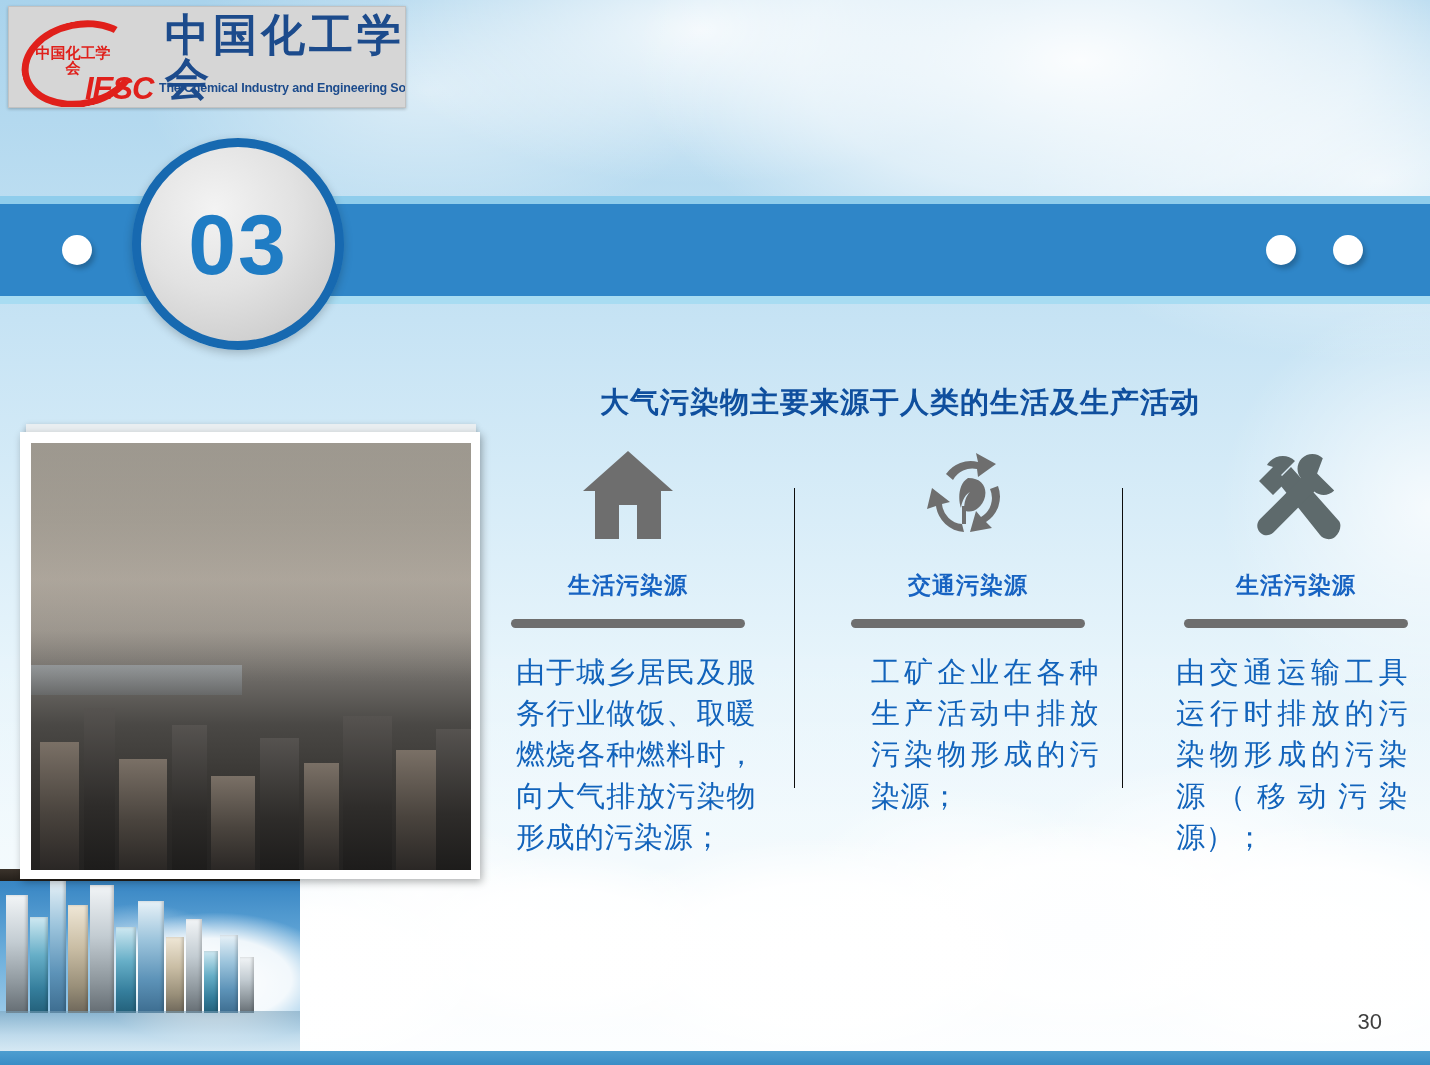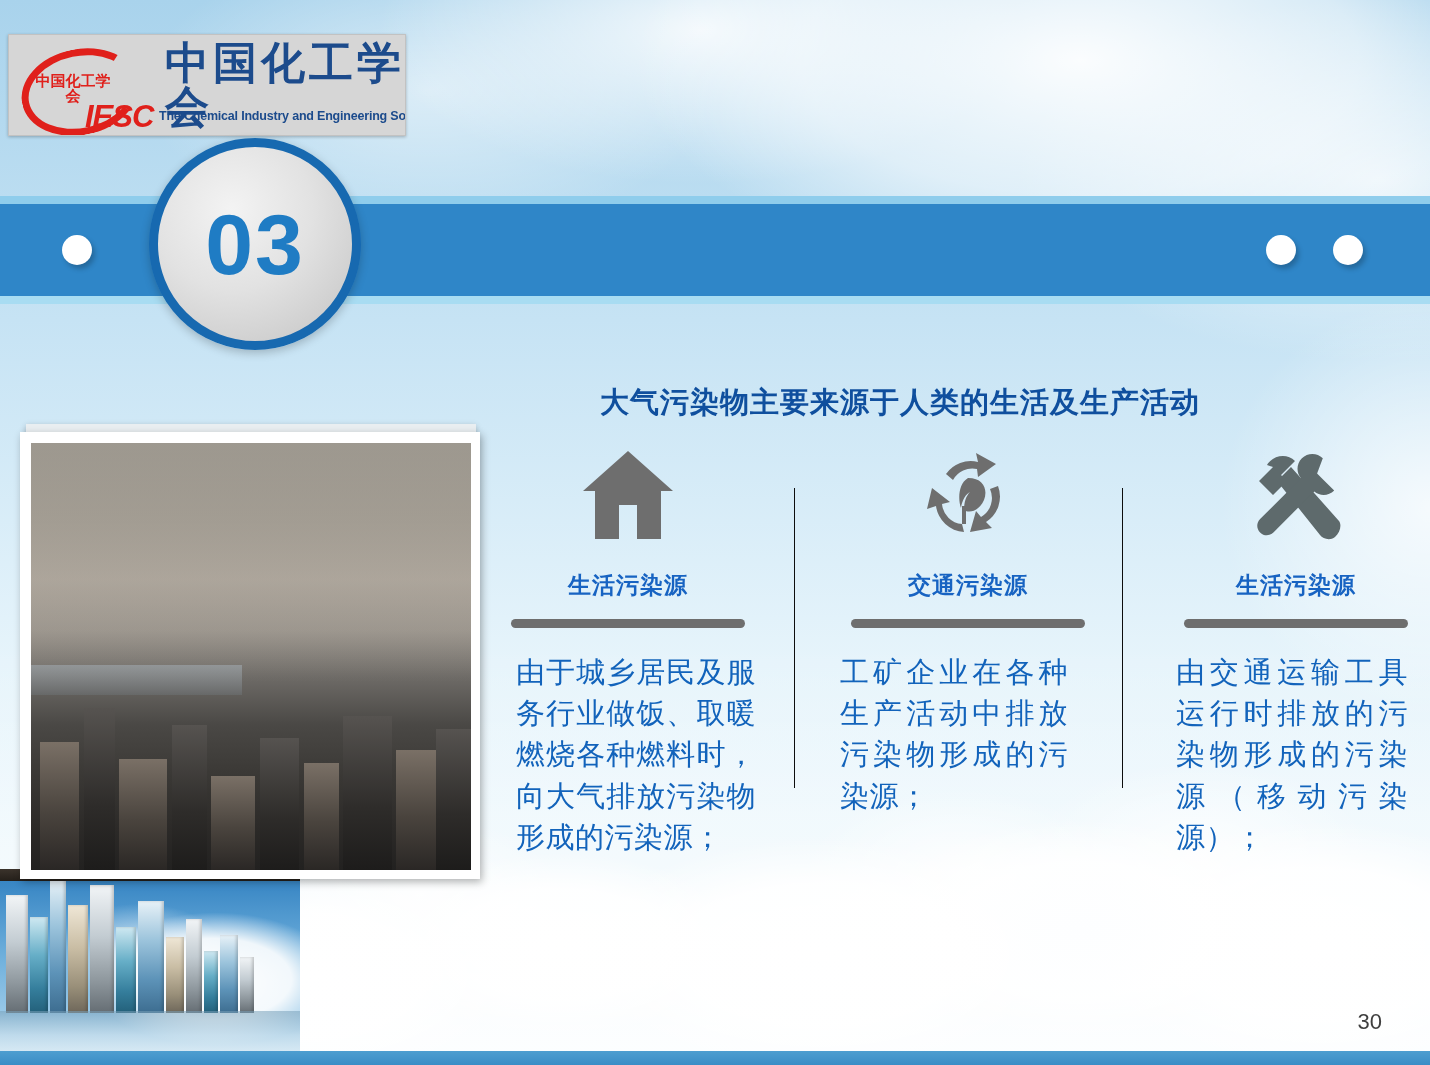--- a/index.html
+++ b/index.html
@@ -61,21 +61,20 @@
   .logo-box {
     position: absolute;
     left: 8px; top: 6px;
     width: 396px; height: 100px;
     background: #d6d6d6;
     border: 1px solid #c2c2c2;
     box-shadow: 0 1px 3px rgba(0,0,0,0.25);
     display: flex;
     align-items: center;
     overflow: hidden;
-    margin-top: 28px;
   }
   .logo-mark {
     position: relative;
     width: 132px; height: 88px;
     flex: 0 0 auto;
     margin-left: 4px;
   }
   .logo-ring {
     position: absolute;
     left: 8px; top: 8px;
@@ -141,21 +140,21 @@
     background: #ffffff;
     box-shadow: 3px 4px 5px rgba(0,0,0,0.22);
     top: 39px;
   }
   .dot-left  { left: 62px; }
   .dot-r1    { left: 1266px; }
   .dot-r2    { left: 1333px; }
 
   .badge {
     position: absolute;
-    left: 149px; top: 138px;
+    left: 132px; top: 138px;
     width: 212px; height: 212px;
     border-radius: 50%;
     background: radial-gradient(circle at 38% 32%, #f3f3f3 0%, #e2e2e2 45%, #cfcfcf 78%, #c4c4c4 100%);
     border: 9px solid #1769b0;
     box-sizing: border-box;
     box-shadow: 0 3px 10px rgba(0,0,0,0.22);
     display: flex;
     align-items: center;
     justify-content: center;
   }
@@ -298,21 +297,21 @@
     margin-top: 24px;
     color: #1263bb;
     font-size: 29px;
     line-height: 1.42;
     letter-spacing: 0.5px;
     text-align: justify;
     font-family: "DejaVu Serif", "Liberation Serif", serif;
     font-weight: 500;
   }
   .col-1 .col-body { width: 240px; margin-left: 16px; }
-  .col-2 .col-body { width: 228px; margin-left: 0; }
+  .col-2 .col-body { width: 228px; margin-left: 31px; }
   .col-3 .col-body { width: 232px; margin-left: 8px; }
 
   .divider {
     position: absolute;
     width: 1px;
     background: #0d0d0d;
     top: 488px;
     height: 300px;
   }
   .div-1 { left: 794px; }

